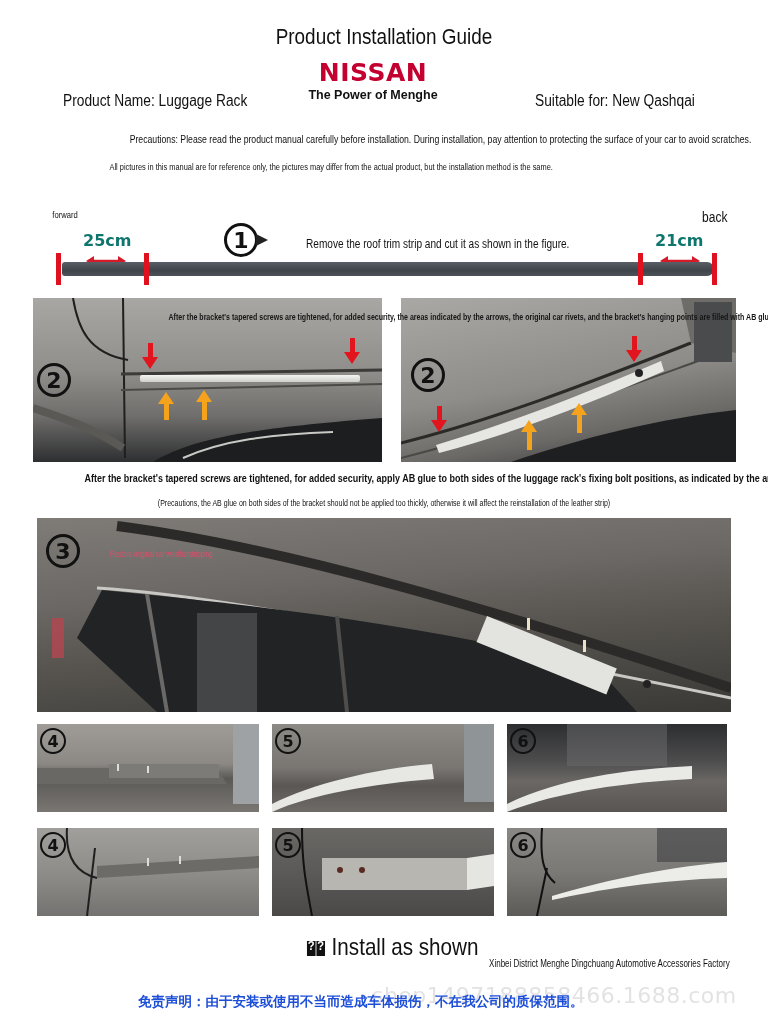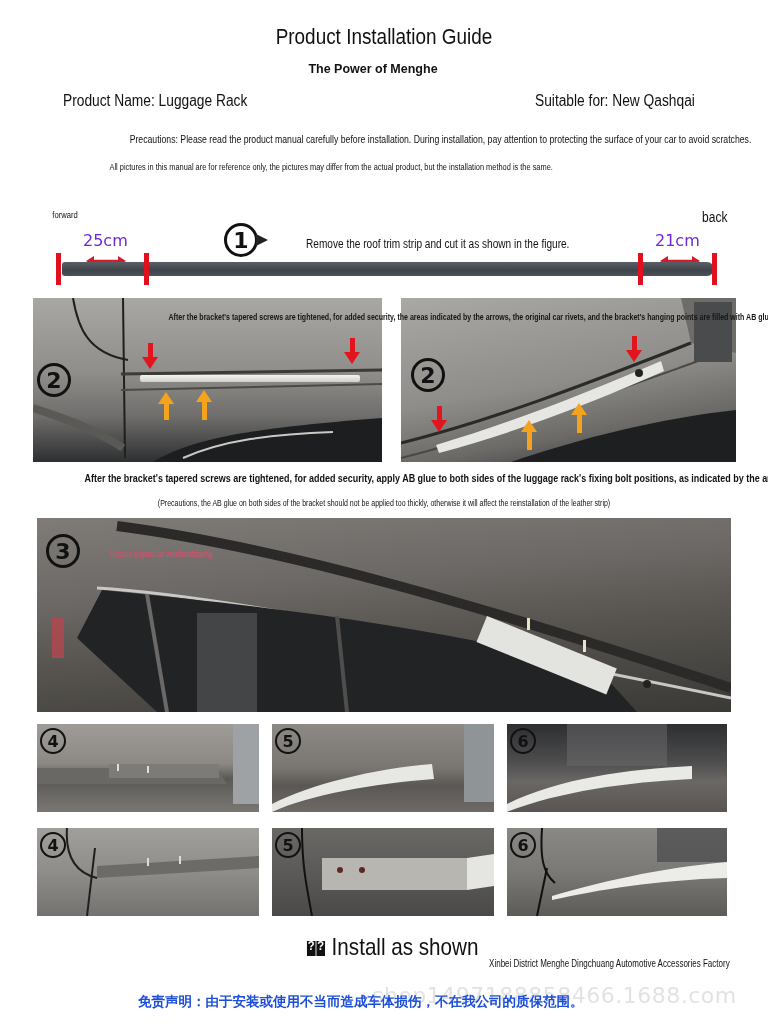--- a/index.html
+++ b/index.html
@@ -15,21 +15,21 @@
     .prod-name { left: 48px; top: 92px; font-size: 16px; transform: scaleX(0.86); }
     .suitable { left: 522px; top: 92px; font-size: 16px; transform: scaleX(0.86); }
     .prec1 { left: 47px; top: 133px; font-size: 11px; transform: scaleX(0.79); white-space: nowrap; }
     .prec2 { left: 47px; top: 161px; font-size: 9.5px; transform: scaleX(0.78); white-space: nowrap; }
 
     
     .forward { left: 50px; top: 210px; font-size: 9px; transform: scaleX(0.85); }
     .back { left: 700px; top: 209px; font-size: 14px; transform: scaleX(0.86); }
     .strip { left: 62px; top: 262px; width: 652px; height: 14px; background: linear-gradient(#5a5e66, #3f434a 60%, #4d5159); border-radius: 3px 7px 7px 3px; }
     .marker { width: 5px; height: 32px; background: #e0101e; top: 253px; }
-    .dim { color: #6d28d9; font-family: "DejaVu Sans", sans-serif; font-weight: 400; font-size: 16px; }
+    .dim { color: #0f766e; font-family: "DejaVu Sans", sans-serif; font-weight: 700; font-size: 16px; }
     .badge { border: 3px solid #111; border-radius: 50%; display: flex; align-items: center; justify-content: center; font-family: "DejaVu Sans", sans-serif; font-weight: 700; color: #111; background: rgba(255,255,255,0.0); }
     .step1-badge { left: 224px; top: 223px; width: 34px; height: 34px; font-size: 22px; }
     .step1-pointer { left: 256px; top: 234px; width: 0; height: 0; border-top: 6px solid transparent; border-bottom: 6px solid transparent; border-left: 12px solid #222; }
     .step1-text { left: 281px; top: 237px; font-size: 12px; transform: scaleX(0.84); white-space: nowrap; }
 
     
     .photo { overflow: hidden; }
     .p2a { left: 33px; top: 298px; width: 349px; height: 164px; background: linear-gradient(180deg, #a8a7a3 0%, #908e8a 45%, #6f6e6c 72%, #2e2f31 100%); }
     .p2b { left: 401px; top: 298px; width: 335px; height: 164px; background: linear-gradient(170deg, #a9a8a4 0%, #8f8d89 50%, #6c6a67 75%, #2c2d2f 100%); }
     .p2-caption { left: 62px; top: 311px; font-size: 9.5px; font-weight: 700; transform: scaleX(0.74); white-space: nowrap; color: #151515; }
@@ -61,20 +61,21 @@
     .factory { left: 459px; top: 958px; font-size: 10px; transform: scaleX(0.8); white-space: nowrap; }
     .disclaimer { left: 138px; top: 993px; font-size: 13.5px; font-weight: 700; font-family: "DejaVu Sans", sans-serif; white-space: nowrap; color: #1d4ed8; }
     .watermark { left: 372px; top: 983px; font-size: 22px; color: rgba(150,150,150,0.28); font-family: "DejaVu Sans", sans-serif; white-space: nowrap; letter-spacing: 0.5px; }
   </style>
 </head>
 <body>
 
 <div class="abs title">Product Installation Guide</div>
 
 <div class="abs logo">
+  <div class="logo-word" style="color:#c3002f;">NISSAN</div>
   <div class="logo-tag">The Power of Menghe</div>
 </div>
 
 <div class="abs prod-name">Product Name: Luggage Rack</div>
 <div class="abs suitable">Suitable for: New Qashqai</div>
 <div class="abs prec1">Precautions: Please read the product manual carefully before installation. During installation, pay attention to protecting the surface of your car to avoid scratches.</div>
 <div class="abs prec2">All pictures in this manual are for reference only, the pictures may differ from the actual product, but the installation method is the same.</div>
 
 <div class="abs forward">forward</div>
 <div class="abs back">back</div>

